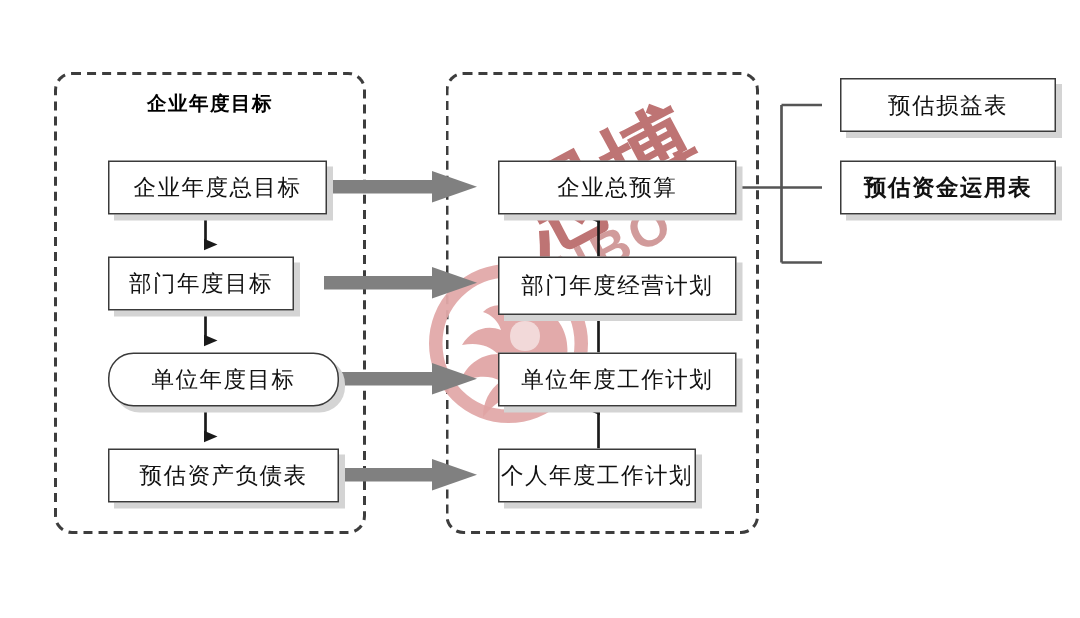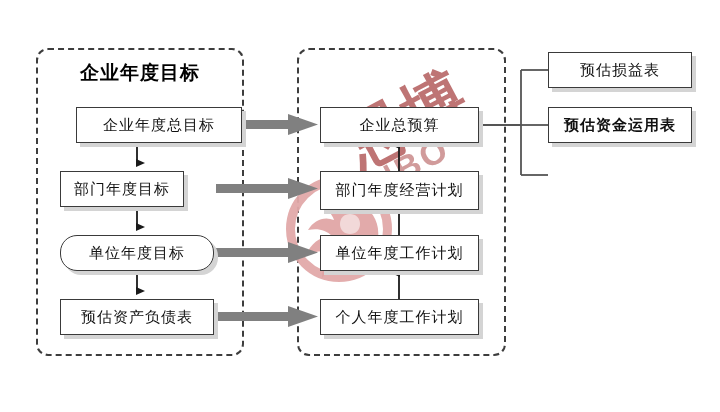--- a/index.html
+++ b/index.html
@@ -48,37 +48,38 @@
     border-radius:12px;
     box-sizing:border-box;
     background:transparent;
     z-index:1;
   }
   #group-left{left:36px;top:48px;width:208px;height:308px;}
   #group-mid{left:297px;top:48px;width:209px;height:308px;}
 
   .group-title{
     position:absolute;z-index:6;
-    font-size:19px;font-weight:bold;color:#000;
+    font-size:13px;font-weight:bold;color:#000;
     letter-spacing:1px;white-space:nowrap;
     text-align:center;
   }
   #title-left{left:36px;top:60px;width:208px;}
   #title-mid{left:297px;top:60px;width:209px;}
 
   
   .box{
     position:absolute;z-index:5;
     border:1.5px solid #3a3a3a;
     background:#ffffff;
     box-sizing:border-box;
     display:flex;align-items:center;justify-content:center;
     font-size:15px;color:#111;
     letter-spacing:1px;white-space:nowrap;
     box-shadow:4px 4px 0 0 #d4d4d4;
+    margin-left:12px;
   }
 
   
   .svg-layer{position:absolute;left:0;top:0;width:720px;height:412px;z-index:4;}
 </style>
 </head>
 <body>
 
 <div id="canvas">
 
@@ -154,26 +155,26 @@
         <rect x="216" y="248" width="80" height="9"></rect>
         <path d="M288 242 L318 252.5 L288 263 Z"></path>
       </g>
       <g>
         <rect x="216" y="312" width="80" height="9"></rect>
         <path d="M288 306 L318 316.5 L288 327 Z"></path>
       </g>
     </g>
   </svg>
 
-  <div class="box" style="left:76px;top:107px;width:166px;height:36px;">企业年度总目标</div>
+  <div class="box" style="left:60px;top:107px;width:146px;height:36px;">企业年度总目标</div>
   <div class="box" style="left:60px;top:171px;width:124px;height:36px;">部门年度目标</div>
   <div class="box" style="left:60px;top:235px;width:154px;height:36px;border-radius:17px;">单位年度目标</div>
   <div class="box" style="left:60px;top:299px;width:154px;height:36px;">预估资产负债表</div>
 
   <div class="box" style="left:320px;top:107px;width:159px;height:36px;text-align:center;">企业总预算</div>
   <div class="box" style="left:320px;top:171px;width:159px;height:39px;">部门年度经营计划</div>
   <div class="box" style="left:320px;top:235px;width:159px;height:36px;">单位年度工作计划</div>
-  <div class="box" style="left:320px;top:299px;width:159px;height:36px;">个人年度工作计划</div>
+  <div class="box" style="left:320px;top:299px;width:132px;height:36px;">个人年度工作计划</div>
 
   <div class="box" style="left:548px;top:52px;width:144px;height:36px;">预估损益表</div>
   <div class="box" style="left:548px;top:107px;width:144px;height:36px;font-weight:bold;">预估资金运用表</div>
 
 </div>
 
 </body></html>

